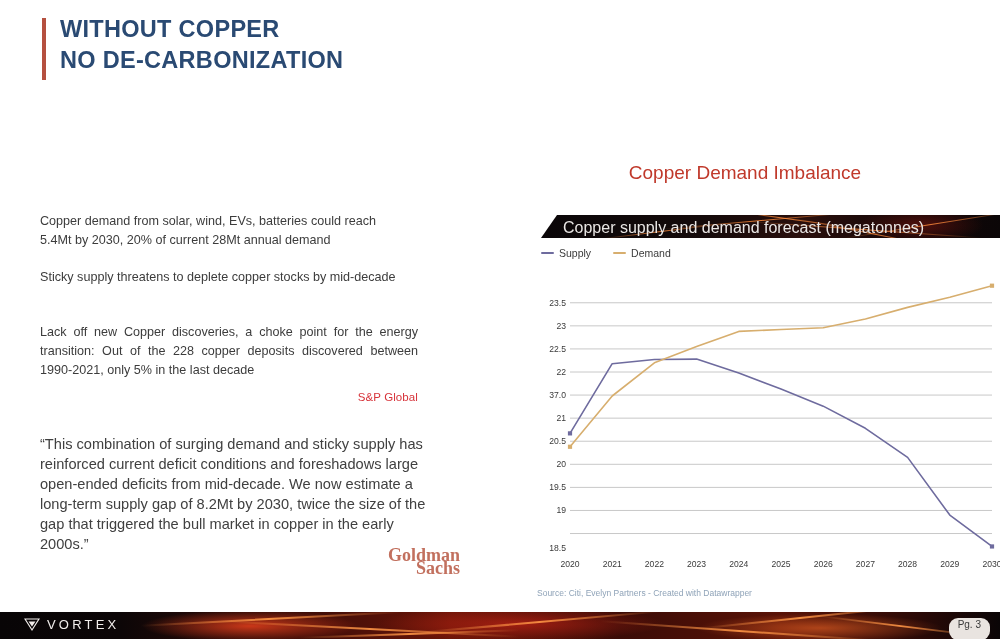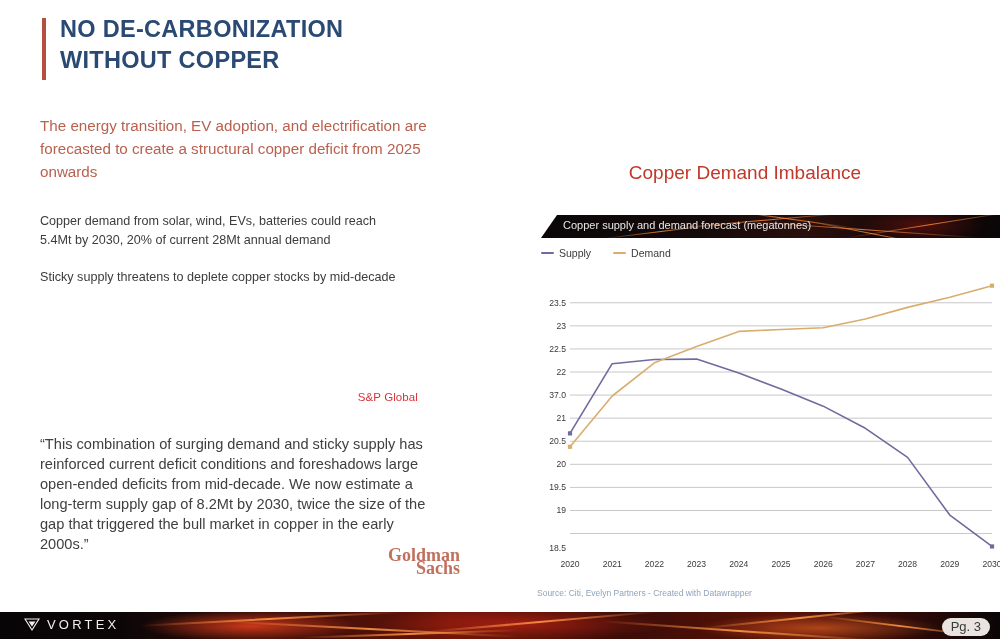--- a/index.html
+++ b/index.html
@@ -118,21 +118,21 @@
   }
   .banner .streak {
     position: absolute;
     height: 1.2px;
     background: linear-gradient(90deg, rgba(255,90,40,0), rgba(255,140,60,.85), rgba(255,70,30,0));
     border-radius: 2px;
   }
   .banner-label {
     position: absolute;
     left: 22px; top: 4px;
-    font-size: 11px;
+    font-size: 16px;
     color: #e9e6e4;
     z-index: 3;
   }
 
   .legend {
     position: absolute;
     left: 541px; top: 247px;
     display: flex;
     gap: 22px;
   }
@@ -197,45 +197,45 @@
   }
   .brand-name {
     font-size: 13px;
     letter-spacing: 3.2px;
     color: #f2eeec;
     font-weight: 500;
   }
   .pg-badge {
     position: absolute;
     right: 10px; top: 6px;
-    padding: 1px 9px 2px;
+    padding: 1px 9px 10px;
     border-radius: 9px;
     background: #e9e4e0;
     color: #3a3a3a;
-    font-size: 13px;
+    font-size: 10px;
     z-index: 4;
   }
 </style>
 </head>
 <body>
 
 <div class="slide">
 
   <div class="title-block">
     <div class="title-bar"></div>
     <div class="title-text">
+      <div>WITHOUT COPPER</div>
       <div>NO DE-CARBONIZATION</div>
-      <div>WITHOUT COPPER</div>
     </div>
   </div>
 
-  <div class="lead">The energy transition, EV adoption, and electrification are forecasted to create a structural copper deficit from 2025 onwards</div>
 
   <div class="para para-1">Copper demand from solar, wind, EVs, batteries could reach 5.4Mt by 2030, 20% of current 28Mt annual demand</div>
   <div class="para para-2">Sticky supply threatens to deplete copper stocks by mid-decade</div>
+  <div class="para para-3">Lack off new Copper discoveries, a choke point for the energy transition: Out of the 228 copper deposits discovered between 1990-2021, only 5% in the last decade</div>
 
   <div class="attrib-sp">S&amp;P Global</div>
 
   <div class="quote">“This combination of surging demand and sticky supply has reinforced current deficit conditions and foreshadows large open-ended deficits from mid-decade. We now estimate a long-term supply gap of 8.2Mt by 2030, twice the size of the gap that triggered the bull market in copper in the early 2000s.”</div>
 
   <div class="attrib-gs">
     <span>Goldman</span>
     <span>Sachs</span>
   </div>
 

